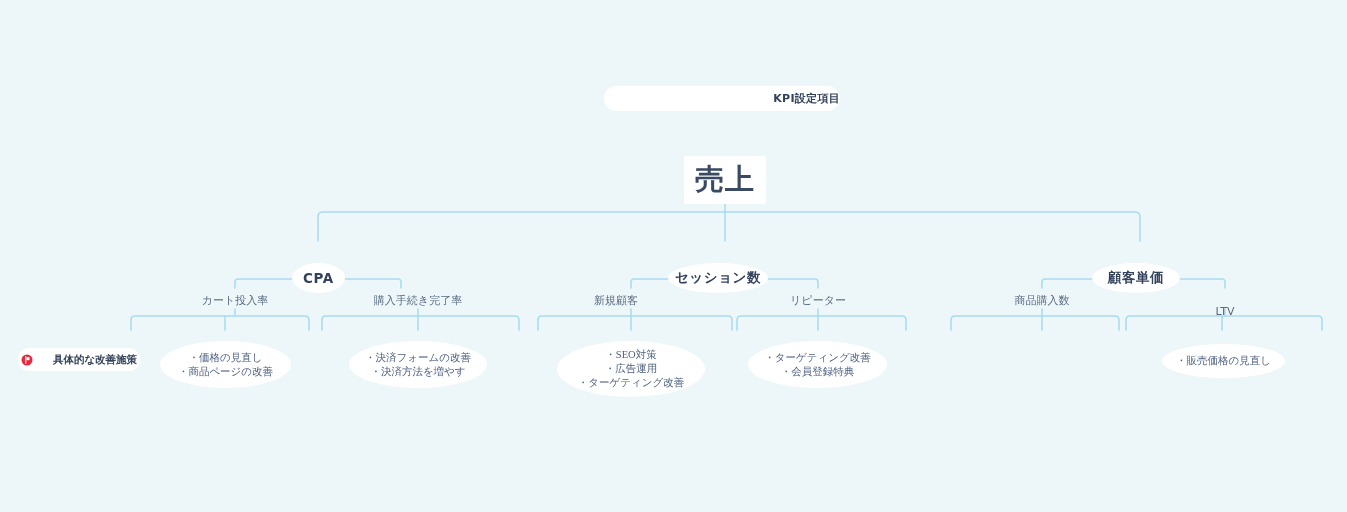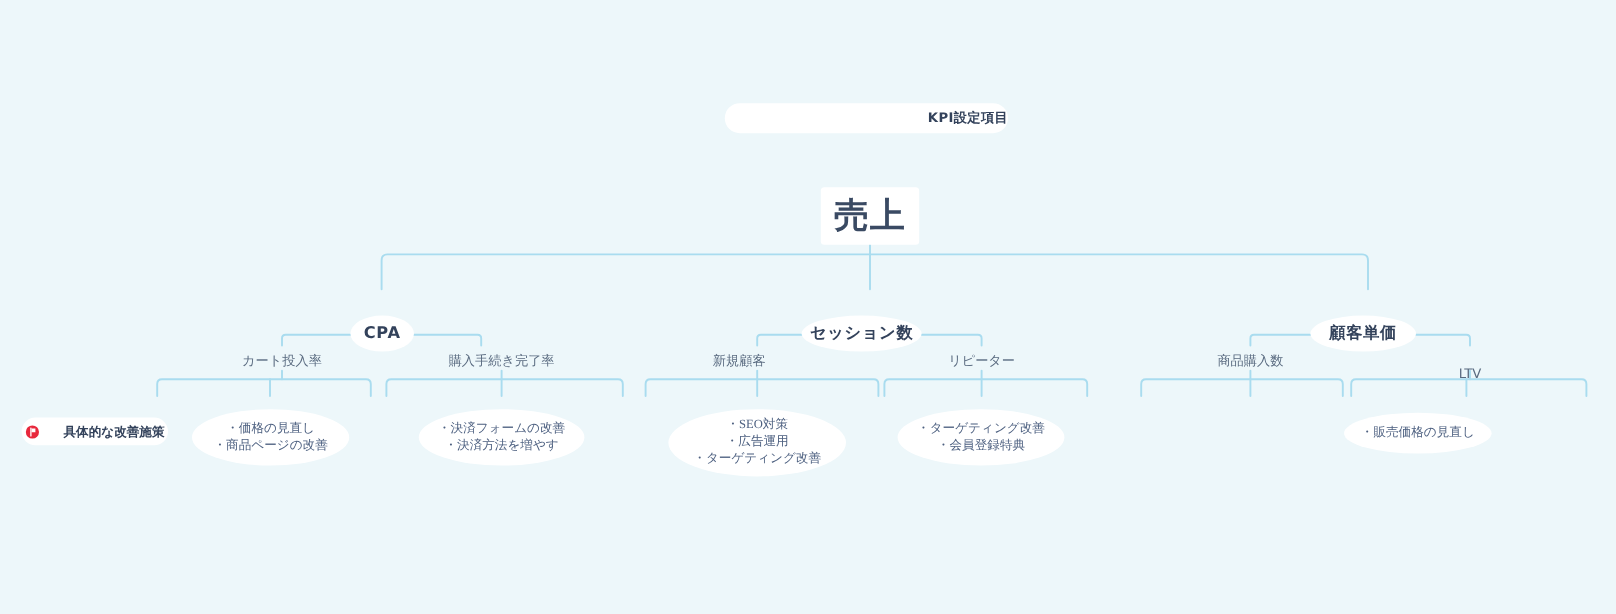--- a/index.html
+++ b/index.html
@@ -221,21 +221,21 @@
     <span>・広告運用</span>
     <span>・ターゲティング改善</span>
   </div>
 
   <div class="leaf" style="left:748px; top:341px; width:139px; height:47px;">
     <span>・ターゲティング改善</span>
     <span>・会員登録特典</span>
   </div>
 
 
-  <div class="leaf" style="left:1120px; top:344px; width:123px; height:34px;">
+  <div class="leaf" style="left:1162px; top:344px; width:123px; height:34px;">
     <span>・販売価格の見直し</span>
   </div>
 
   <div class="legend-pill">
     <svg class="legend-icon" viewBox="0 0 24 24">
       <circle cx="12" cy="12" r="11" fill="#e8283c"></circle>
       <path d="M9.5 5.5 L9.5 18.5" stroke="#ffffff" stroke-width="2.2" stroke-linecap="round"></path>
       <path d="M10.6 6.2 L17 6.2 L17 12.4 L10.6 12.4 Z" fill="#ffffff"></path>
     </svg>
     <span>具体的な改善施策</span>

